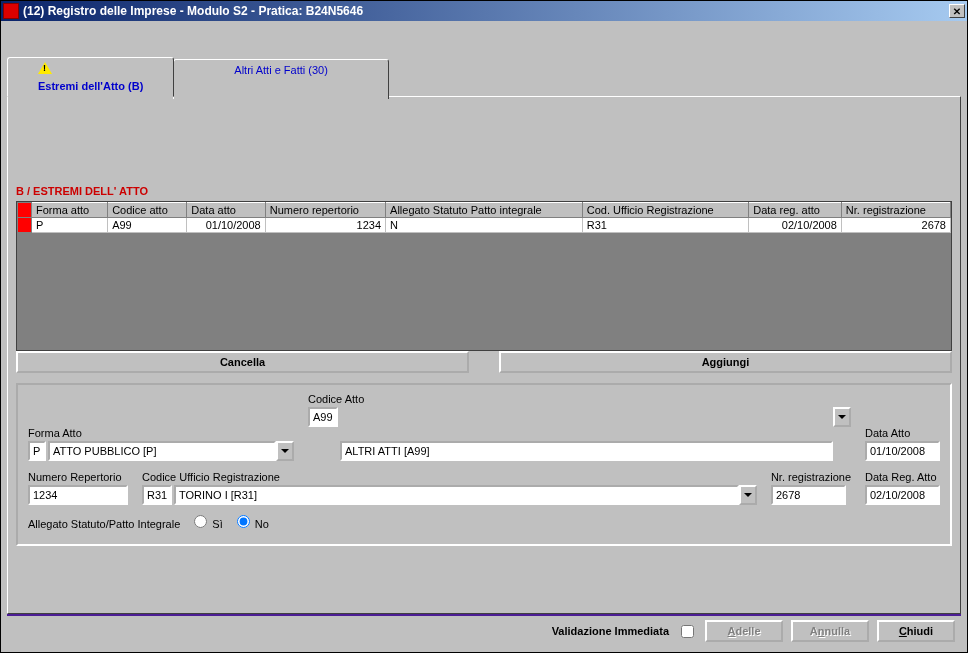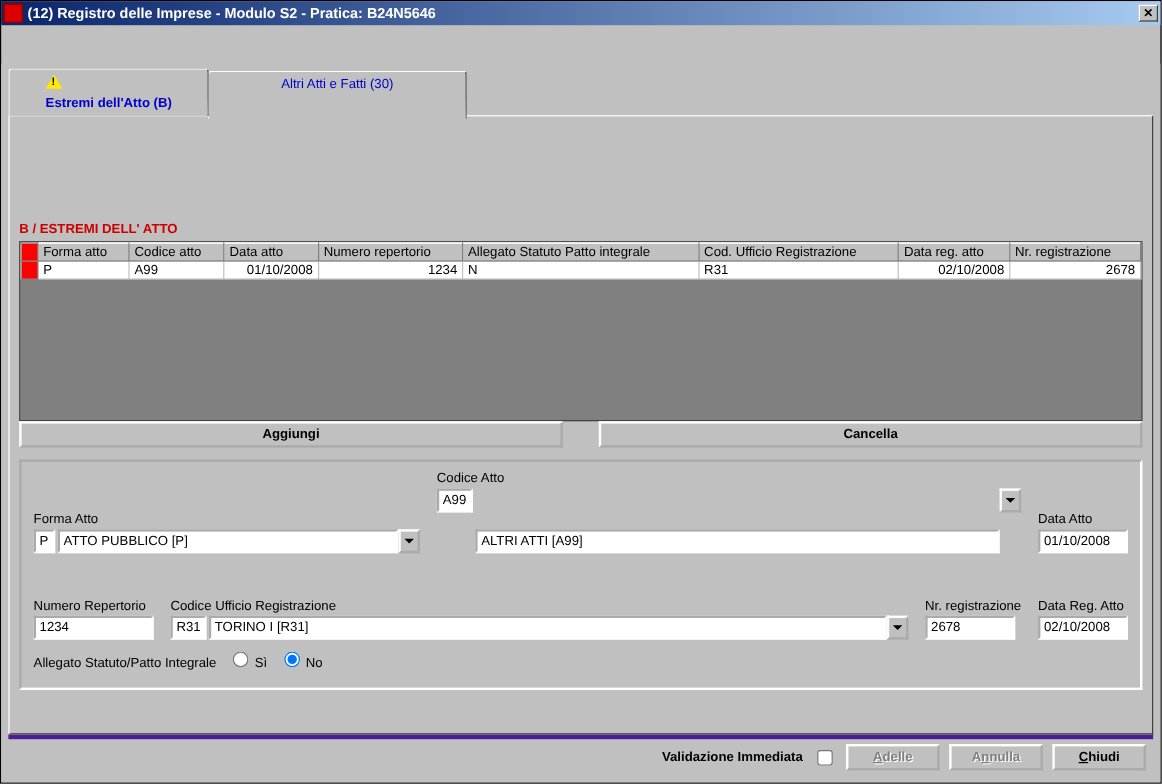--- a/index.html
+++ b/index.html
@@ -230,21 +230,21 @@
     gap: 8px;
     font-size: 11px;
   }
   .radio-row input { margin: 0 2px 0 6px; }
   .bottom-bar {
     display: flex;
     justify-content: flex-end;
     align-items: center;
     gap: 8px;
     padding: 4px 6px;
-    border-top: 4px solid #4c1d95;
+    border-top: 2px solid #4c1d95;
   }
   .bottom-bar label { font-weight: bold; font-size: 11px; }
   .bottom-bar button {
     width: 78px;
     height: 22px;
     font-family: inherit;
     font-size: 11px;
     font-weight: bold;
     background: #c0c0c0;
     border: 2px outset #fff;
@@ -308,34 +308,34 @@
               <td>R31</td>
               <td class="num">02/10/2008</td>
               <td class="num">2678</td>
             </tr>
           </tbody>
         </table>
         <div class="grid-remainder"></div>
       </div>
 
       <div class="btn-row">
+        <button>Cancella</button>
         <button>Aggiungi</button>
-        <button>Cancella</button>
       </div>
 
       <div class="form-panel">
 
         <div class="form-row">
           <div class="field" style="flex:0 0 auto;">
             <label>Forma Atto</label>
             <div style="display:flex;gap:2px;">
               <div class="txt">
                   <input style="width: 18px;" value="P">
                 </div>
-              <div class="combo" style="width:302px;">
+              <div class="combo" style="width:246px;">
                 <input style="flex: 1 1 0%;" value="ATTO PUBBLICO [P]">
                 <div class="cbtn"></div>
               </div>
             </div>
           </div>
           <div class="field" style="flex:1;">
             <label>Codice Atto</label>
             <div style="display:flex;gap:2px;">
               <div class="txt">
                   <input style="width: 30px;" value="A99">
@@ -354,21 +354,21 @@
           </div>
         </div>
 
         <div class="form-row">
           <div class="field">
             <label>Numero Repertorio</label>
             <div class="txt">
                 <input style="width: 100px;" value="1234">
               </div>
           </div>
-          <div class="field" style="flex:1;margin-top:28px;">
+          <div class="field" style="flex:1;">
             <label>Codice Ufficio Registrazione</label>
             <div style="display:flex;gap:2px;">
               <div class="txt">
                   <input style="width: 30px;" value="R31">
                 </div>
               <div class="combo" style="flex:1;">
                 <input style="flex: 1 1 0%;" value="TORINO I [R31]">
                 <div class="cbtn"></div>
               </div>
             </div>

